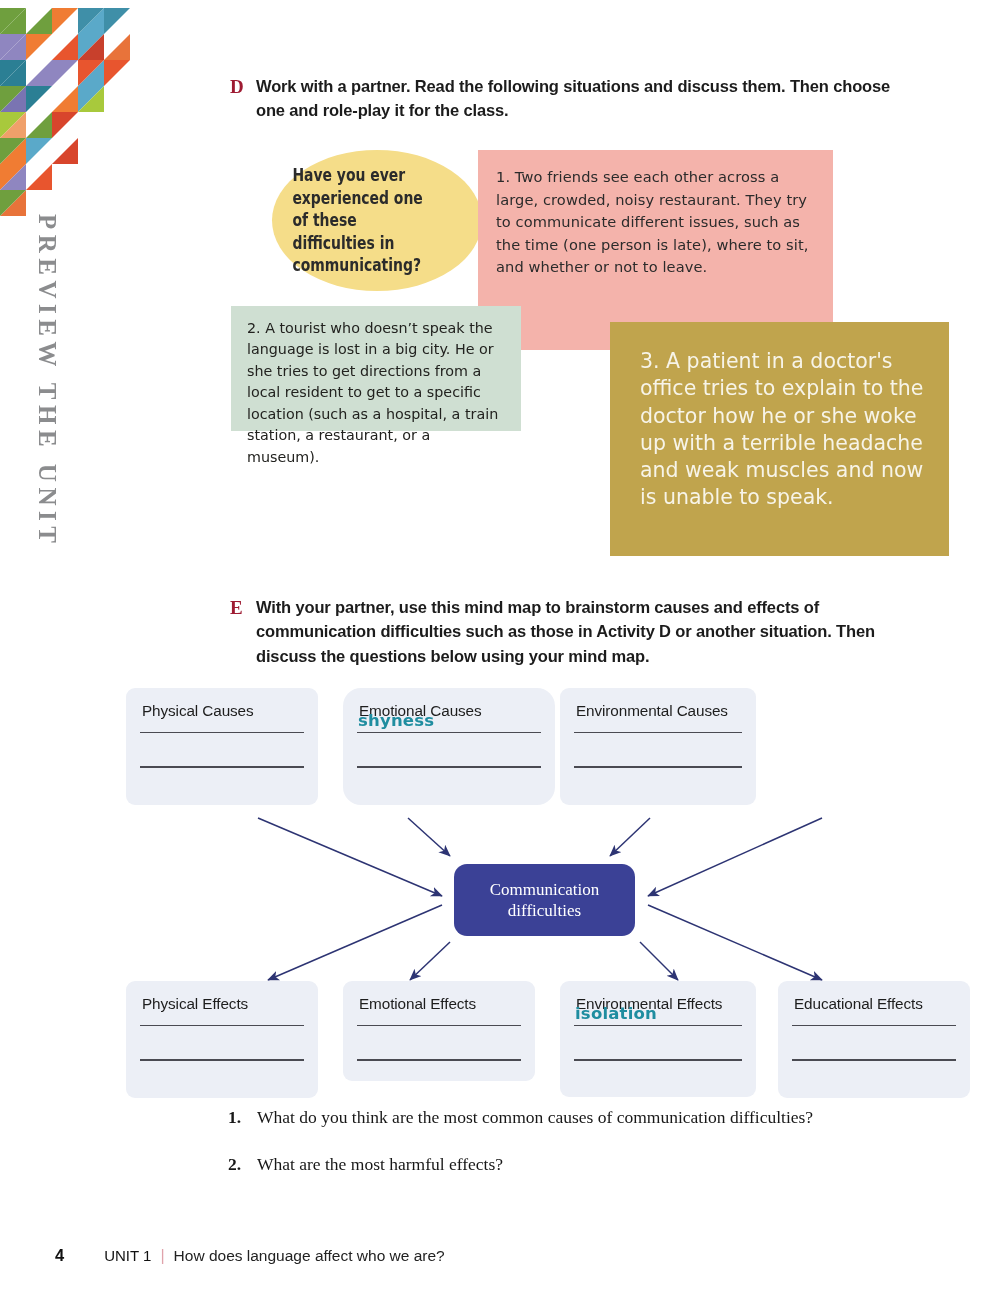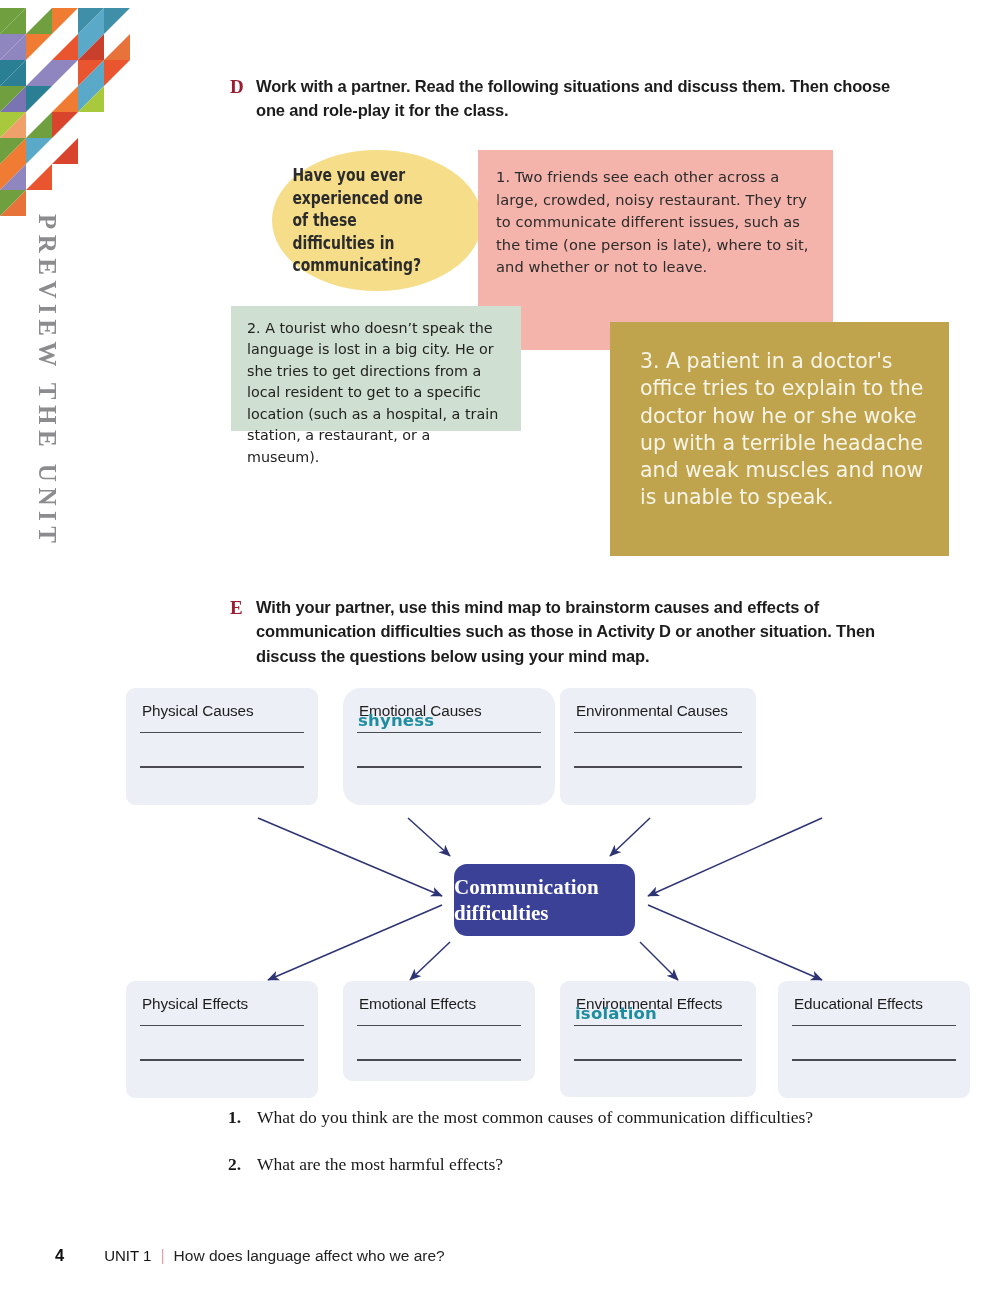--- a/index.html
+++ b/index.html
@@ -195,24 +195,25 @@
     left: 444px; top: 184px;
     width: 181px; height: 72px;
     background: #3b4196;
     border-radius: 13px;
     display: flex;
     align-items: center;
     justify-content: center;
   }
   #mm-center .center-text {
     font-family: "Liberation Serif", serif;
-    font-weight: 700;
-    font-size: 21px;
+    font-weight: 400;
+    font-size: 17px;
     line-height: 1.25;
     color: #ffffff;
+    text-align: center;
   }
 
   
   #questions {
     position: absolute;
     left: 228px; top: 1105px;
     width: 680px;
   }
   .q-row {
     display: flex;

